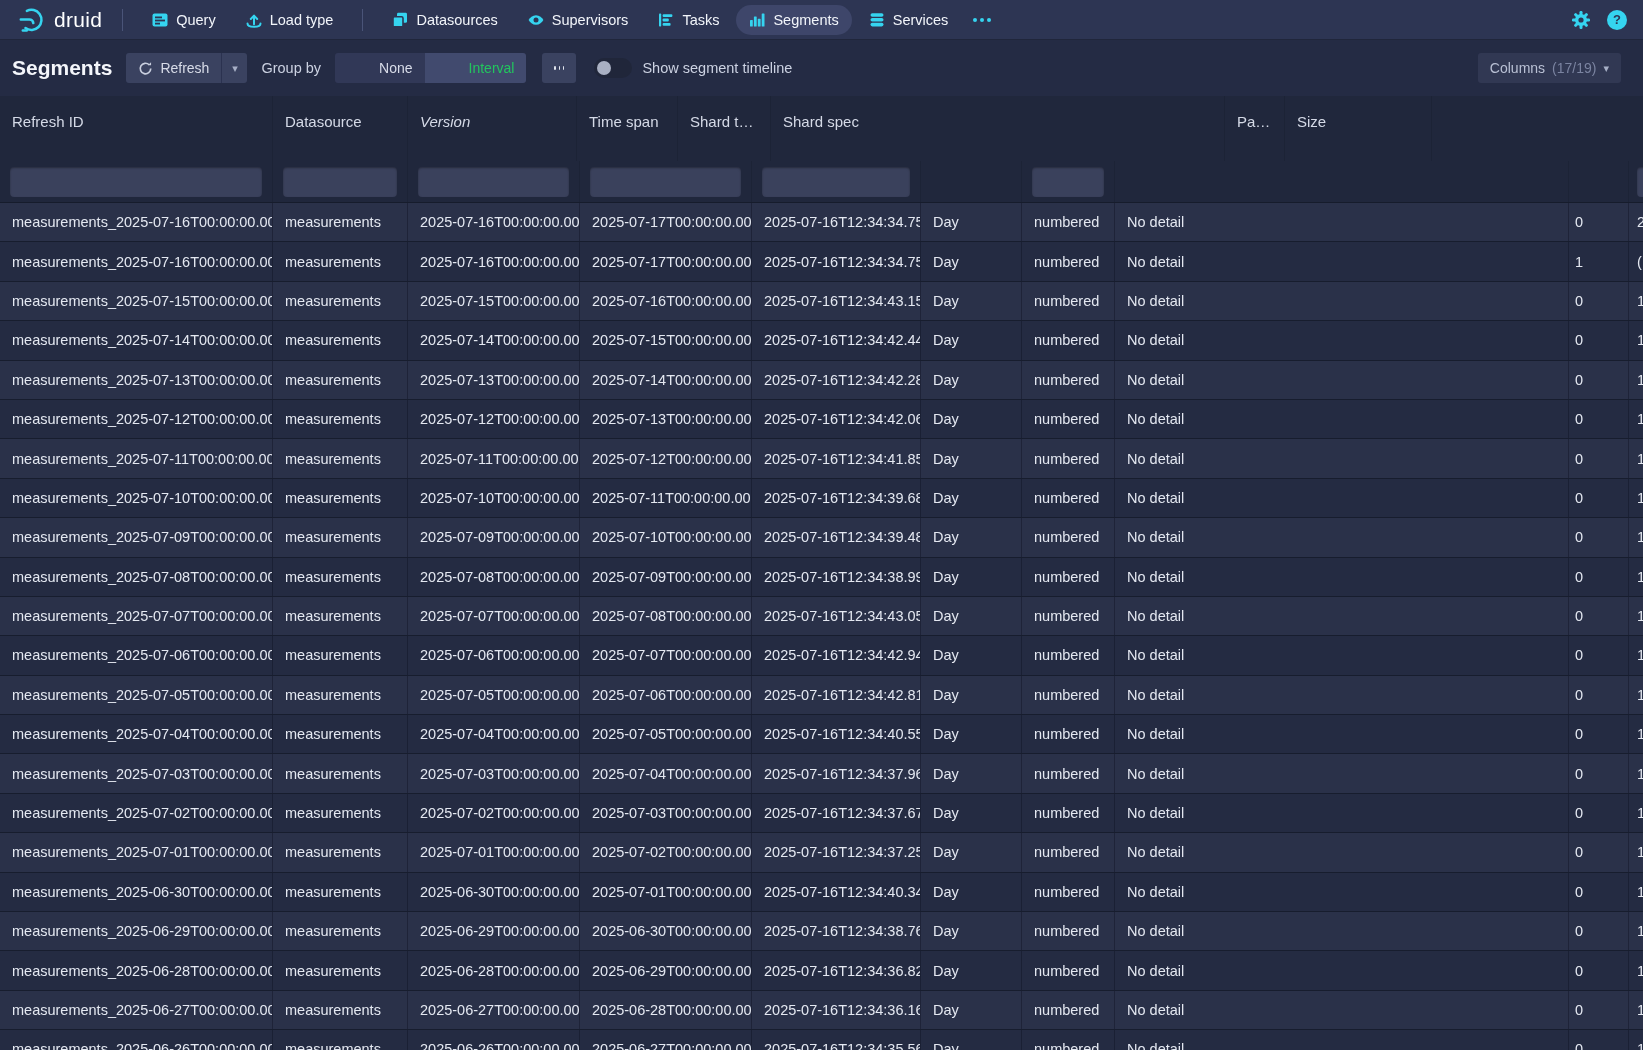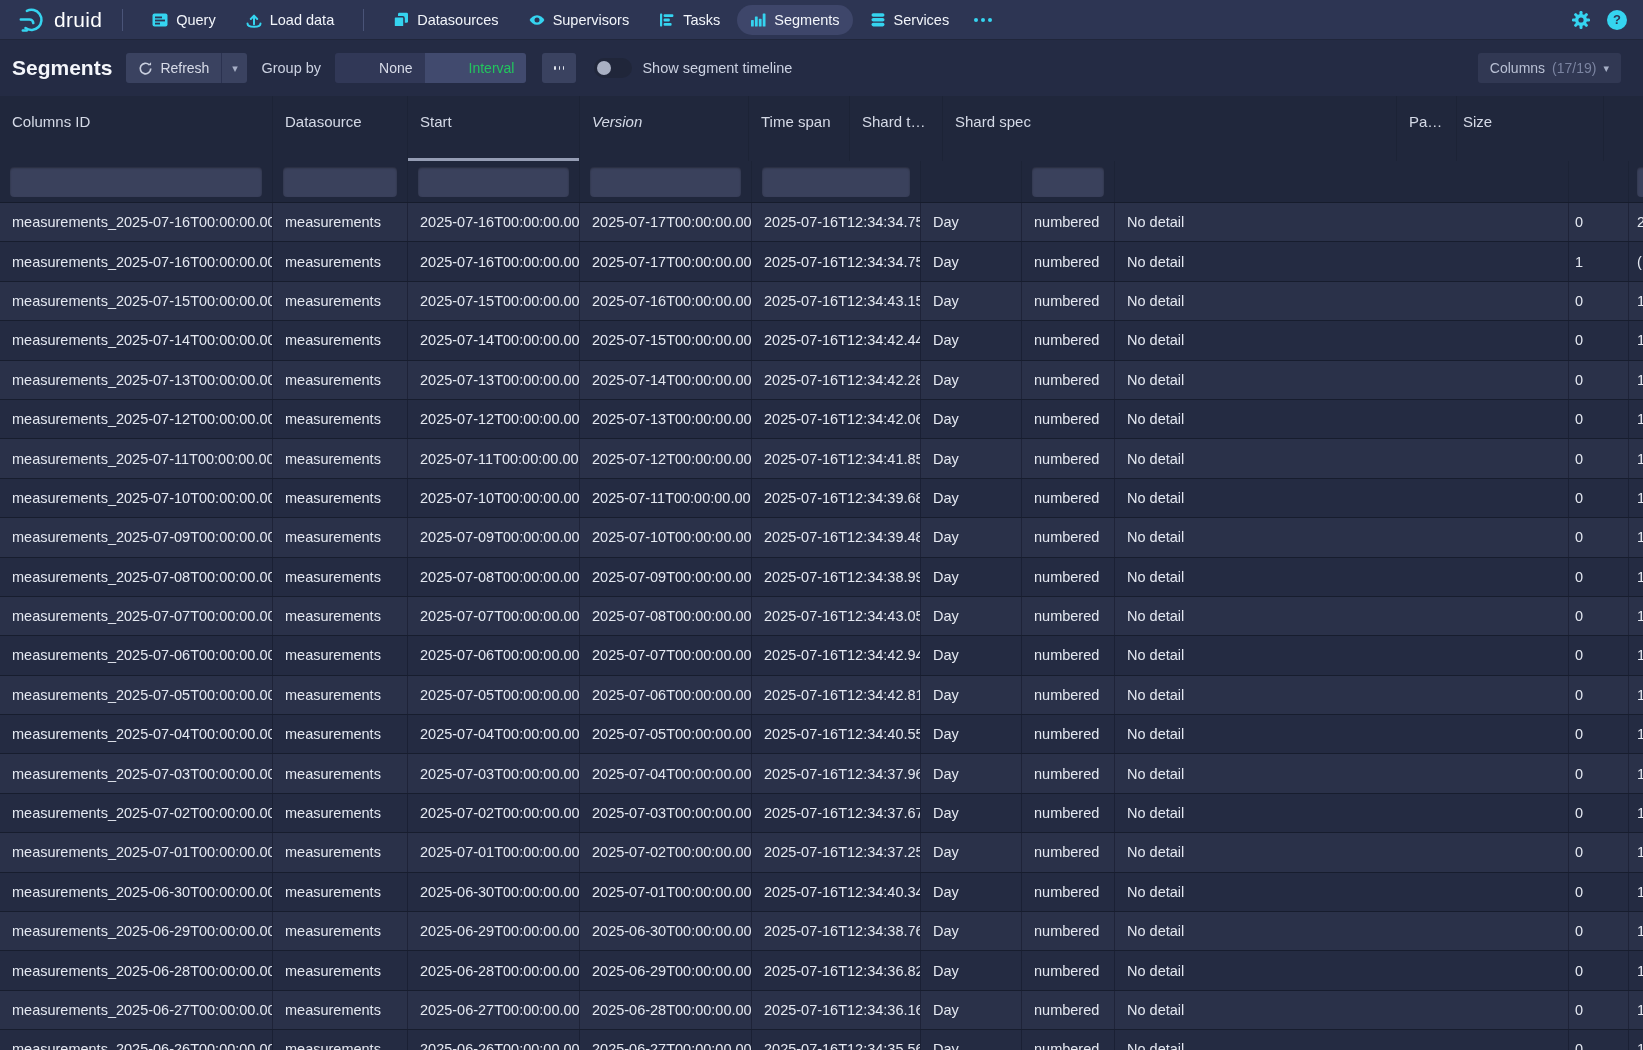--- a/index.html
+++ b/index.html
@@ -98,21 +98,21 @@
   </div>
 
   <div class="nav-item">
     <svg class="nav-icon" viewBox="0 0 16 16">
       <g fill="none" stroke="#35d4f0" stroke-width="2" stroke-linecap="round">
         <path d="M8 12.2 V 4.5"></path>
         <path d="M4.8 7 L 8 3.6 L 11.2 7" stroke-linejoin="round"></path>
         <path d="M1.5 11.5 c 0 2.4 2.9 3.3 6.5 3.3 s 6.5 -0.9 6.5 -3.3"></path>
       </g>
     </svg>
-    <span>Load data</span>
+    <span>Load type</span>
   </div>
 
   <div class="nav-divider"></div>
 
   <div class="nav-item">
     <svg class="nav-icon" viewBox="0 0 16 16">
       <rect x="5" y="0.8" width="10" height="10" rx="1.4" fill="#35d4f0"></rect>
       <rect x="1" y="4.8" width="10" height="10" rx="1.4" fill="#35d4f0" stroke="#2d3553" stroke-width="1.6"></rect>
     </svg>
     <span>Datasources</span>
@@ -219,23 +219,22 @@
   <button class="btn columns-btn">
     <span class="cname">Columns</span>
     <span class="ccount">(17/19)</span>
     <span class="caret">▾</span>
   </button>
 </div>
 
 <div class="hclip">
   <div class="table">
     <div class="thead">
-        <div class="th" style="width: 273px;">Columns ID</div>
+        <div class="th" style="width: 273px;">Refresh ID</div>
         <div class="th" style="width: 135px;">Datasource</div>
-        <div class="th sorted" style="width: 172px;">Start</div>
         <div class="th" style="width: 169px; font-style: italic;">Version</div>
         <div class="th" style="width: 101px;">Time span</div>
         <div class="th" style="width: 93px;">Shard type</div>
         <div class="th" style="width: 454px;">Shard spec</div>
         <div class="th" style="width: 60px;">Partition</div>
         <div class="th" style="width: 147px;">Size</div>
       </div>
     <div class="tfilter">
         <div class="tf" style="width: 273px;"><input class="filter-input" style=""></div>
         <div class="tf" style="width: 135px;"><input class="filter-input" style=""></div>

